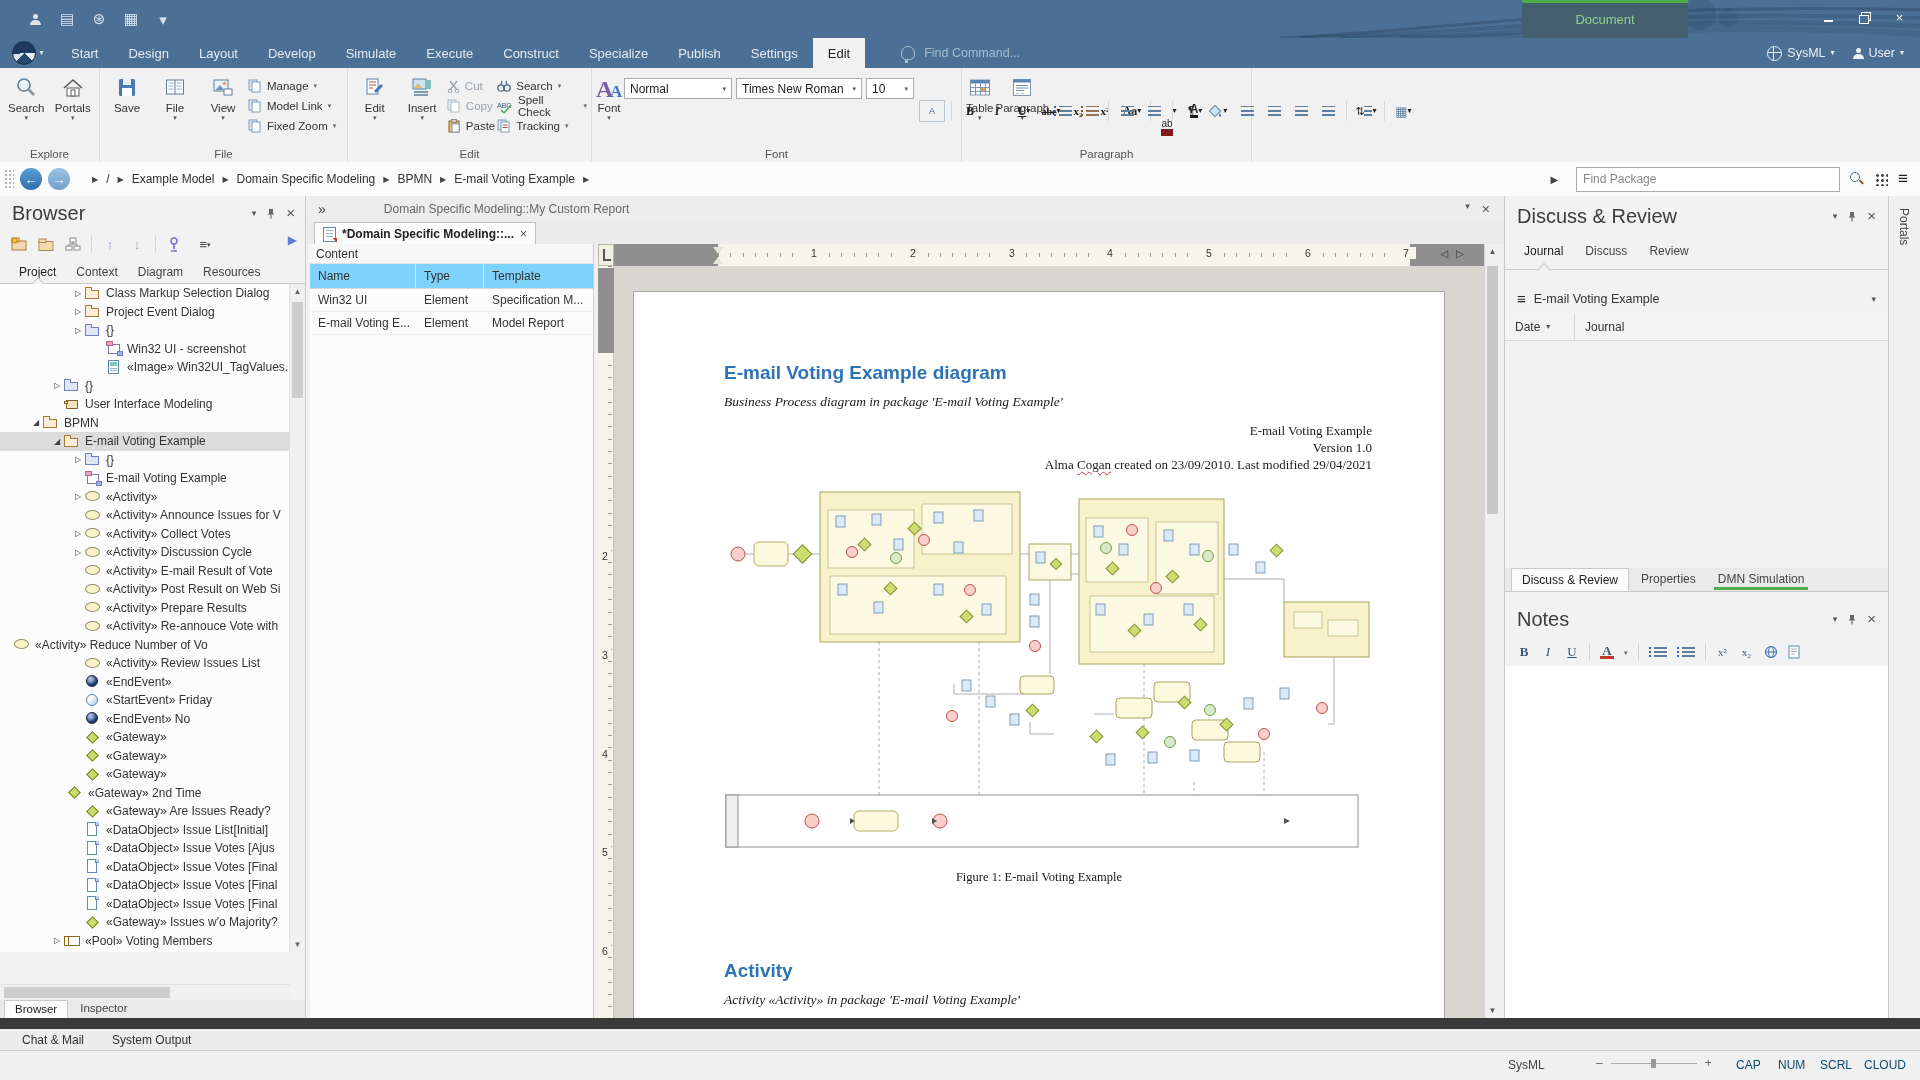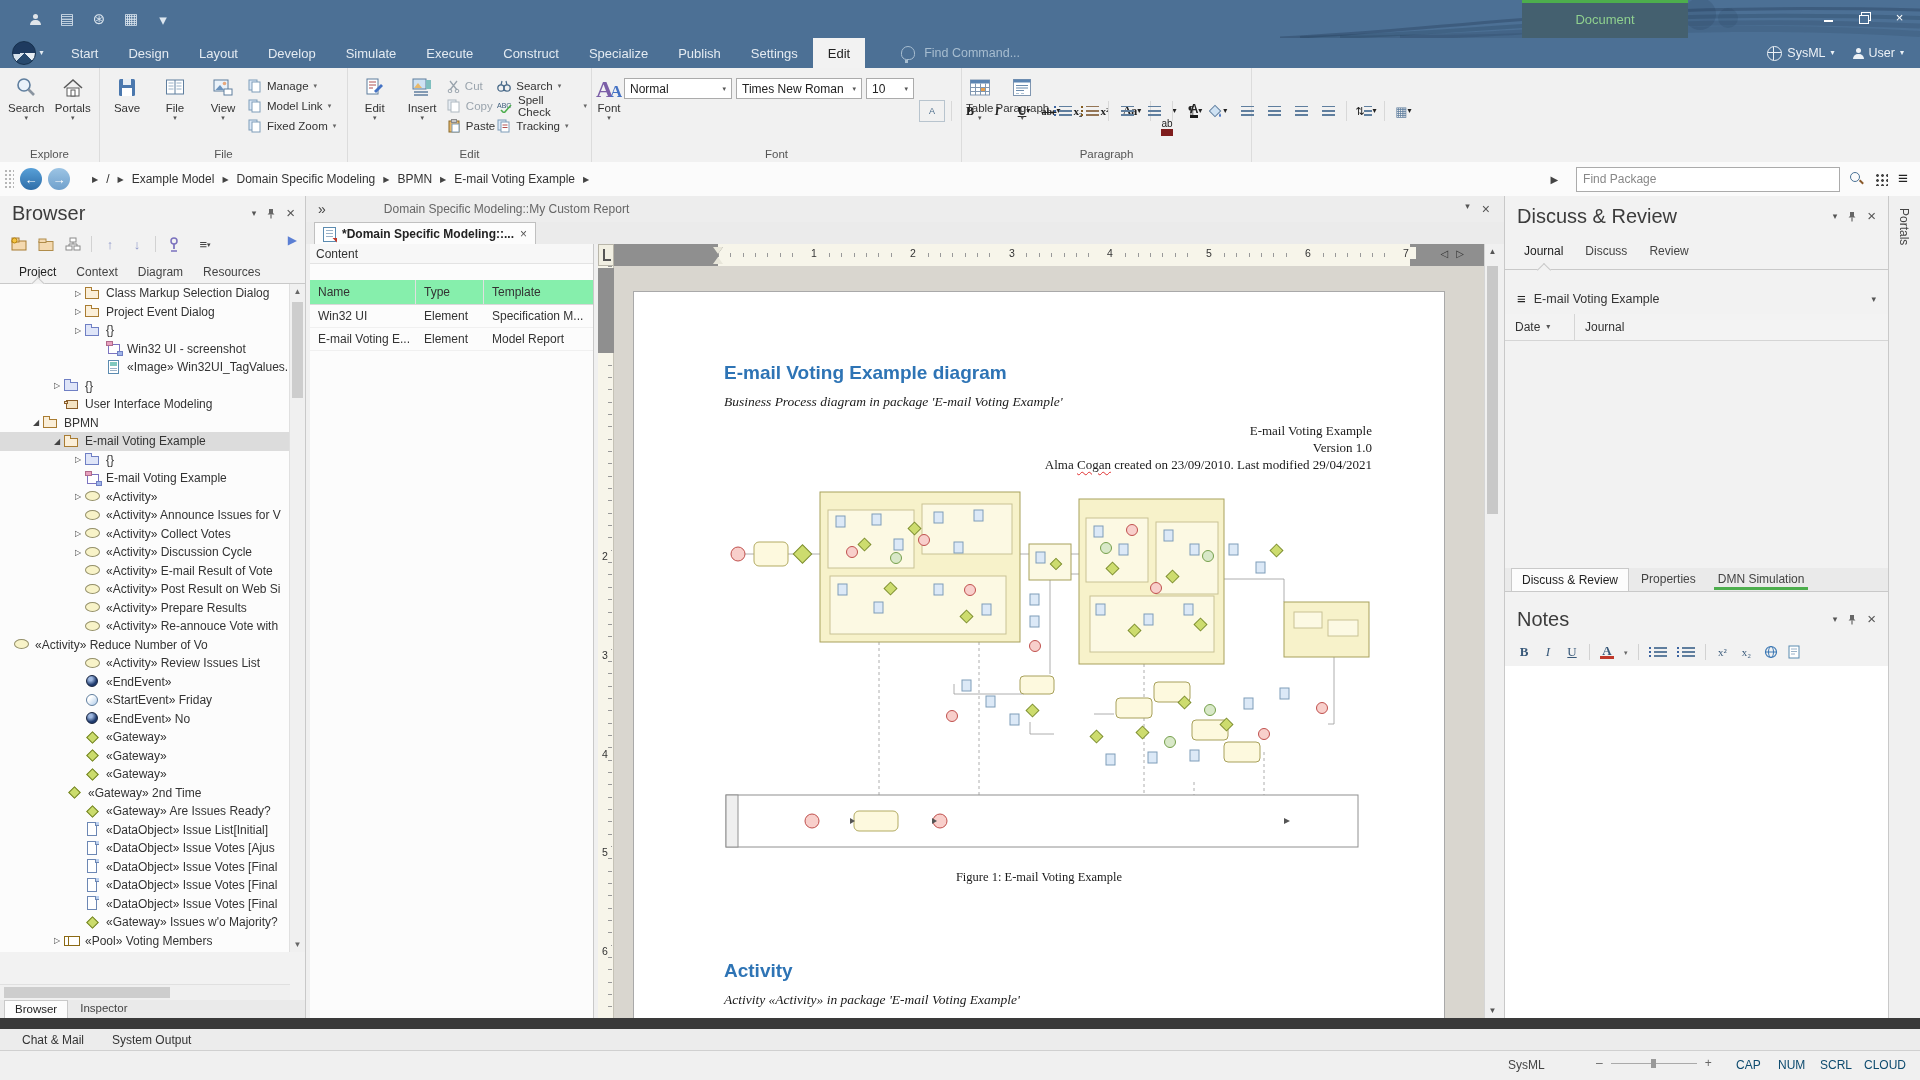--- a/index.html
+++ b/index.html
@@ -136,21 +136,21 @@
   #center-caption .chev{margin-left:12px;font-size:14px;color:#444;}
   #center-caption .ctext{margin-left:58px;}
   #center-caption .cicons{margin-left:auto;display:flex;gap:12px;padding-right:14px;color:#555;}
   #doc-tab-row{position:absolute;left:0;top:26px;right:0;height:22px;background:#EBEBEB;}
   #doc-tab{position:absolute;left:8px;top:0;height:22px;background:#FCFCFC;border:1px solid #C0C0C0;border-bottom:none;display:flex;align-items:center;gap:6px;padding:0 8px;font-size:12px;font-weight:bold;color:#222;}
   .docpage-ic{width:11px;height:13px;background:#fff;border:1px solid #5B8BB0;position:relative;}
   .docpage-ic::before{content:"";position:absolute;left:2px;top:2px;right:2px;height:1px;background:#9AB2C8;box-shadow:0 3px 0 #9AB2C8,0 6px 0 #9AB2C8;}
   .docpage-ic::after{content:"";position:absolute;right:-2px;bottom:-2px;width:5px;height:5px;background:#C0392B;clip-path:polygon(0 0,100% 0,100% 100%);}
   #content-panel{position:absolute;left:4px;top:48px;width:284px;bottom:0;background:#FCFCFC;border-right:1px solid #C9C9C9;box-sizing:border-box;}
   #content-label{height:20px;font-size:12px;color:#333;padding:3px 0 0 6px;box-sizing:border-box;background:#F7F7F7;border-bottom:1px solid #E3E3E3;}
-  #content-head{display:flex;height:24px;background:#86efac;border-bottom:1px solid #D9D9D9;font-size:12px;color:#333;align-items:center;margin-top:16px;}
+  #content-head{display:flex;height:24px;background:#7dd3fc;border-bottom:1px solid #D9D9D9;font-size:12px;color:#333;align-items:center;}
   #content-head span{padding-left:8px;box-sizing:border-box;border-right:1px solid #E0E0E0;height:24px;line-height:24px;}
   .col-name{width:106px;} .col-type{width:68px;} .col-tpl{flex:1;border-right:none!important;}
   .crow{display:flex;height:22px;align-items:center;font-size:12px;color:#333;border-bottom:1px solid #F0F0F0;}
   .crow span{padding-left:8px;box-sizing:border-box;height:22px;line-height:22px;overflow:hidden;white-space:nowrap;}
   
   #docarea{position:absolute;left:292px;top:48px;right:4px;bottom:0;background:#D9D6CF;overflow:hidden;}
   #ruler-corner{position:absolute;left:0;top:0;width:16px;height:22px;background:#F1EFE2;border:1px solid #B9B6AA;box-sizing:border-box;}
   #ruler-corner::before{content:"";position:absolute;left:4px;top:4px;width:6px;height:10px;border-left:2px solid #555;border-bottom:2px solid #555;}
   #hruler{position:absolute;left:16px;top:0;width:870px;height:22px;background:#8F8F8F;}
   #hruler-light{position:absolute;left:104px;top:0;width:692px;height:22px;background:#F7F5EA;}

